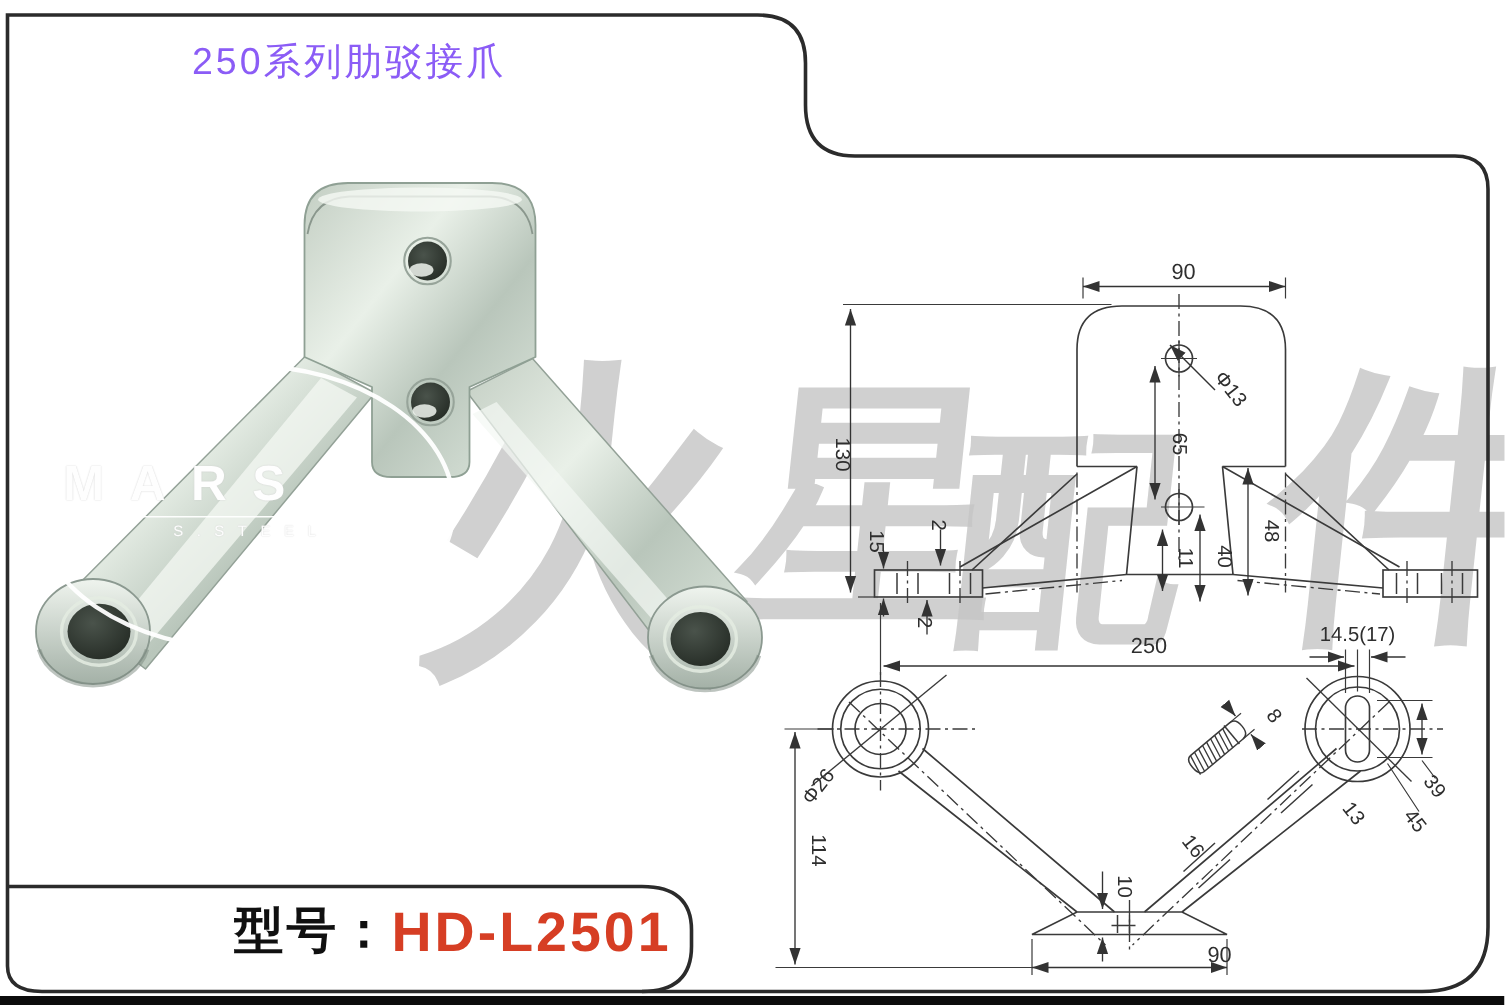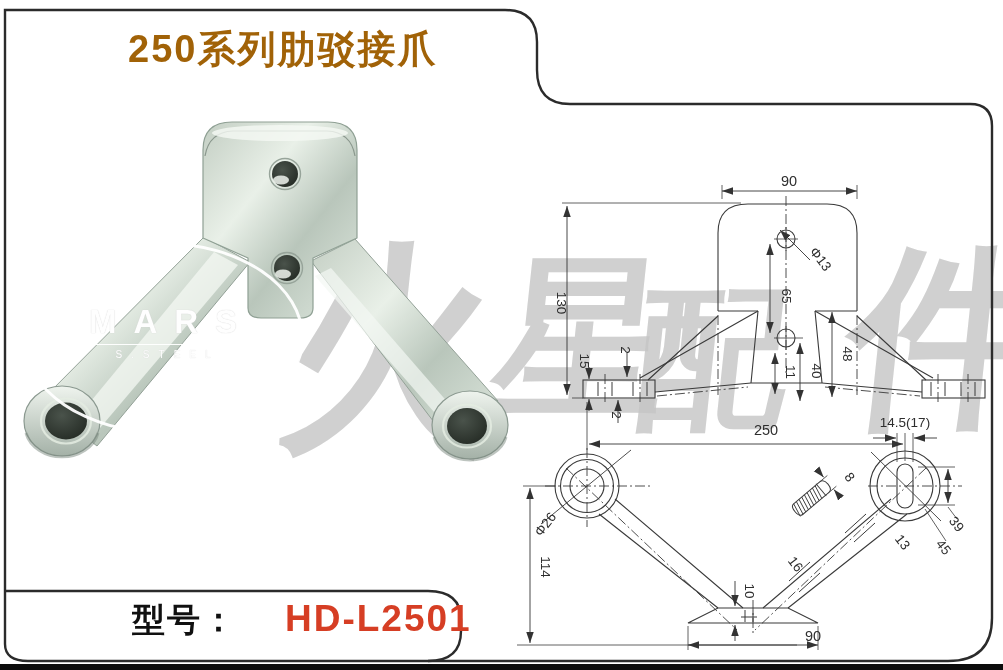--- a/index.html
+++ b/index.html
@@ -1,21 +1,21 @@
 <!DOCTYPE html>
 <html><head>
 <meta charset="utf-8">
 <style>
   html,body{margin:0;padding:0;background:#ffffff;}
   body{width:1003px;height:670px;overflow:hidden;font-family:"Liberation Sans",sans-serif;position:relative;}
   #stage{position:absolute;inset:0;width:1003px;height:670px;background:#fff;}
 
   .page-title{
     position:absolute;left:128px;top:24px;
-    font-size:38px;font-weight:700;color:#a16207;letter-spacing:2px;
+    font-size:25px;font-weight:400;color:#8b5cf6;letter-spacing:2px;
     z-index:6;white-space:nowrap;
   }
 
   .watermark-layer{position:absolute;inset:0;z-index:1;pointer-events:none;}
   .wm-char{
     position:absolute;display:block;line-height:1;
     font-family:"DejaVu Serif",serif;font-weight:700;
     color:#c6c6c6;opacity:.82;transform:skewX(-6deg);
   }
   .wm-1{left:282px;top:238px;font-size:222px;}
@@ -24,38 +24,38 @@
   .wm-4{left:850px;top:238px;font-size:196px;}
 
   .scene-svg{position:absolute;left:0;top:0;z-index:3;}
 
   .mars-logo{
     position:absolute;left:22px;top:242px;width:282px;height:192px;
     border:3px solid rgba(255,255,255,.95);border-radius:50%;
     z-index:5;box-sizing:border-box;pointer-events:none;
   }
   .mars-name{
-    position:absolute;left:0;right:0;top:58px;text-align:center;
+    position:absolute;left:0;right:0;top:58px;
     font-size:33px;font-weight:600;color:rgba(255,255,255,.97);
     letter-spacing:17px;text-indent:17px;
     text-shadow:0 0 1px #c9c9c9;
   }
   .mars-rule{
     position:absolute;left:40px;right:40px;top:99px;height:0;
     border-top:1.5px solid rgba(255,255,255,.95);
   }
   .mars-sub{
     position:absolute;left:0;right:0;top:104px;text-align:center;
     font-size:10px;font-weight:400;color:rgba(255,255,255,.95);
     letter-spacing:9px;text-indent:9px;text-shadow:0 0 1px #cfcfcf;
   }
 
   .model-row{
-    position:absolute;left:132px;top:598px;z-index:6;
-    display:flex;align-items:flex-start;gap:48px;white-space:nowrap;
+    position:absolute;left:156px;top:598px;z-index:6;
+    display:flex;align-items:flex-end;white-space:nowrap;
   }
   .model-label{font-size:33px;font-weight:700;color:#101010;letter-spacing:2px;}
   .model-value{font-size:37px;font-weight:700;letter-spacing:2px;}
 
   .bottom-bar{
     position:absolute;left:0;top:664px;width:1003px;height:6px;
     background:#0c0c0c;z-index:7;
   }
 
   text.dim{font-family:"Liberation Sans",sans-serif;font-size:13.5px;fill:#2e2e2e;}

